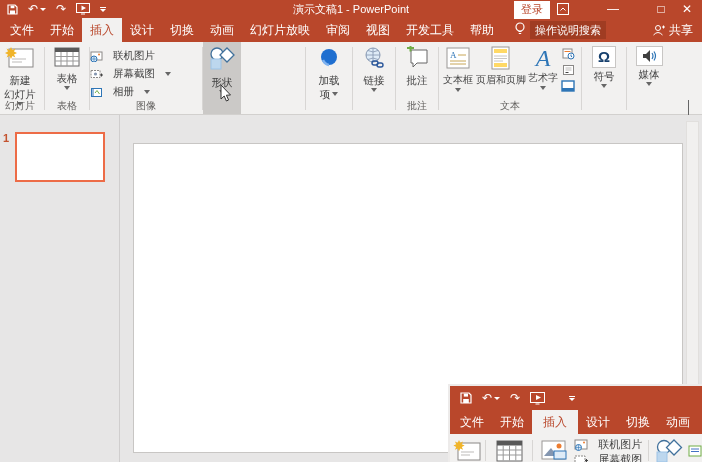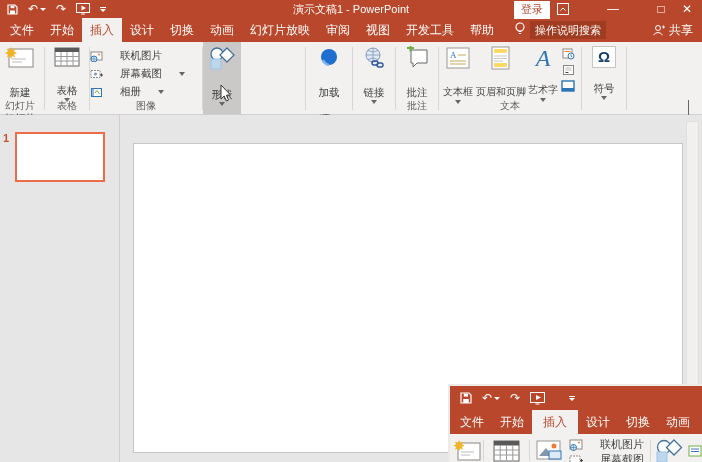--- a/index.html
+++ b/index.html
@@ -26,24 +26,24 @@
   .bulb { margin-left:12px; align-self:center; }
   .tellme { align-self:center; background:#A03C22; padding:3px 5px; font-size:11px; margin-left:4px; line-height:12px; }
   .share { margin-left:auto; margin-right:9px; display:flex; gap:4px; align-items:center; font-size:12px; }
 
   
   .ribbon { height:73px; background:#F2F1F0; border-bottom:1px solid #D2D0CE; display:flex; position:relative; }
   .rgroup { position:relative; display:flex; }
   .rgroup-label { position:absolute; bottom:1px; left:0; right:0; text-align:center; font-size:10px; color:#605E5C; white-space:nowrap; }
   .rsep { width:1px; background:#D8D6D4; margin:5px 0 4px; flex:none; }
   .bigbtn { display:flex; flex-direction:column; align-items:center; padding-top:4px; font-size:10.5px; color:#444; text-align:center; flex:none; }
-  .bigbtn .lbl { line-height:12px; margin-top:14px; white-space:nowrap; }
+  .bigbtn .lbl { line-height:12px; margin-top:2px; white-space:nowrap; }
   .arr { width:0;height:0;border-left:3px solid transparent;border-right:3px solid transparent;border-top:4px solid #666; margin-top:2px; }
   .scol { display:flex; flex-direction:column; padding-top:5px; }
-  .srow { display:flex; align-items:center; gap:17px; font-size:10.5px; color:#444; height:18px; white-space:nowrap; }
+  .srow { display:flex; align-items:center; gap:10px; font-size:10.5px; color:#444; height:18px; white-space:nowrap; }
   .shapes-hl { background:#CBC9C7; position:relative; width:38px; }
   .collapse-chev { position:absolute; right:7px; bottom:6px; width:7px; height:7px; }
   .chev-up { width:6px; height:6px; border-left:1.5px solid #666; border-top:1.5px solid #666; transform:rotate(45deg); }
 
   
   .workspace { position:absolute; top:115px; left:0; right:0; bottom:0; background:#E7E6E6; }
   .thumbs { position:absolute; left:0; top:0; bottom:0; width:120px; border-right:1px solid #D0CECE; }
   .thumb-num { position:absolute; left:3px; top:17px; font-size:11px; font-weight:bold; color:#C4532F; }
   .thumb { position:absolute; left:15px; top:17px; width:90px; height:50px; background:#fff; border:2px solid #ED6C47; }
   .slide { position:absolute; left:133px; top:28px; width:550px; height:310px; background:#fff; border:1px solid #C8C6C4; }
@@ -333,20 +333,32 @@
 
   <div class="rgroup" style="width:44px">
     <div class="bigbtn" style="width:44px">
       <span class="omega" style="border:1px solid #C8C6C4;background:#fff;padding:0 5px">Ω</span>
       <span class="lbl">符号</span>
       <span class="arr"></span>
     </div>
   </div>
   <div class="rsep"></div>
 
+  <div class="rgroup" style="width:44px">
+    <div class="bigbtn" style="width:44px">
+      <span style="border:1px solid #C8C6C4;background:#fff;padding:2px 5px" class="icon-box">
+        <svg width="15" height="14">
+            <path d="M1 5 h3 l4 -4 v12 l-4 -4 h-3 z" fill="#404040"></path>
+            <path d="M10 4 q2 3 0 6 M12 2.5 q3 4.5 0 9" stroke="#2E75B6" fill="none" stroke-width="1.2"></path>
+          </svg>
+      </span>
+      <span class="lbl">媒体</span>
+      <span class="arr"></span>
+    </div>
+  </div>
 
   <div class="collapse-chev"><span class="chev-up"></span></div>
 </div>
 
 <div class="workspace">
   <div class="thumbs">
     <span class="thumb-num">1</span>
     <div class="thumb"></div>
   </div>
   <div class="slide"></div>

